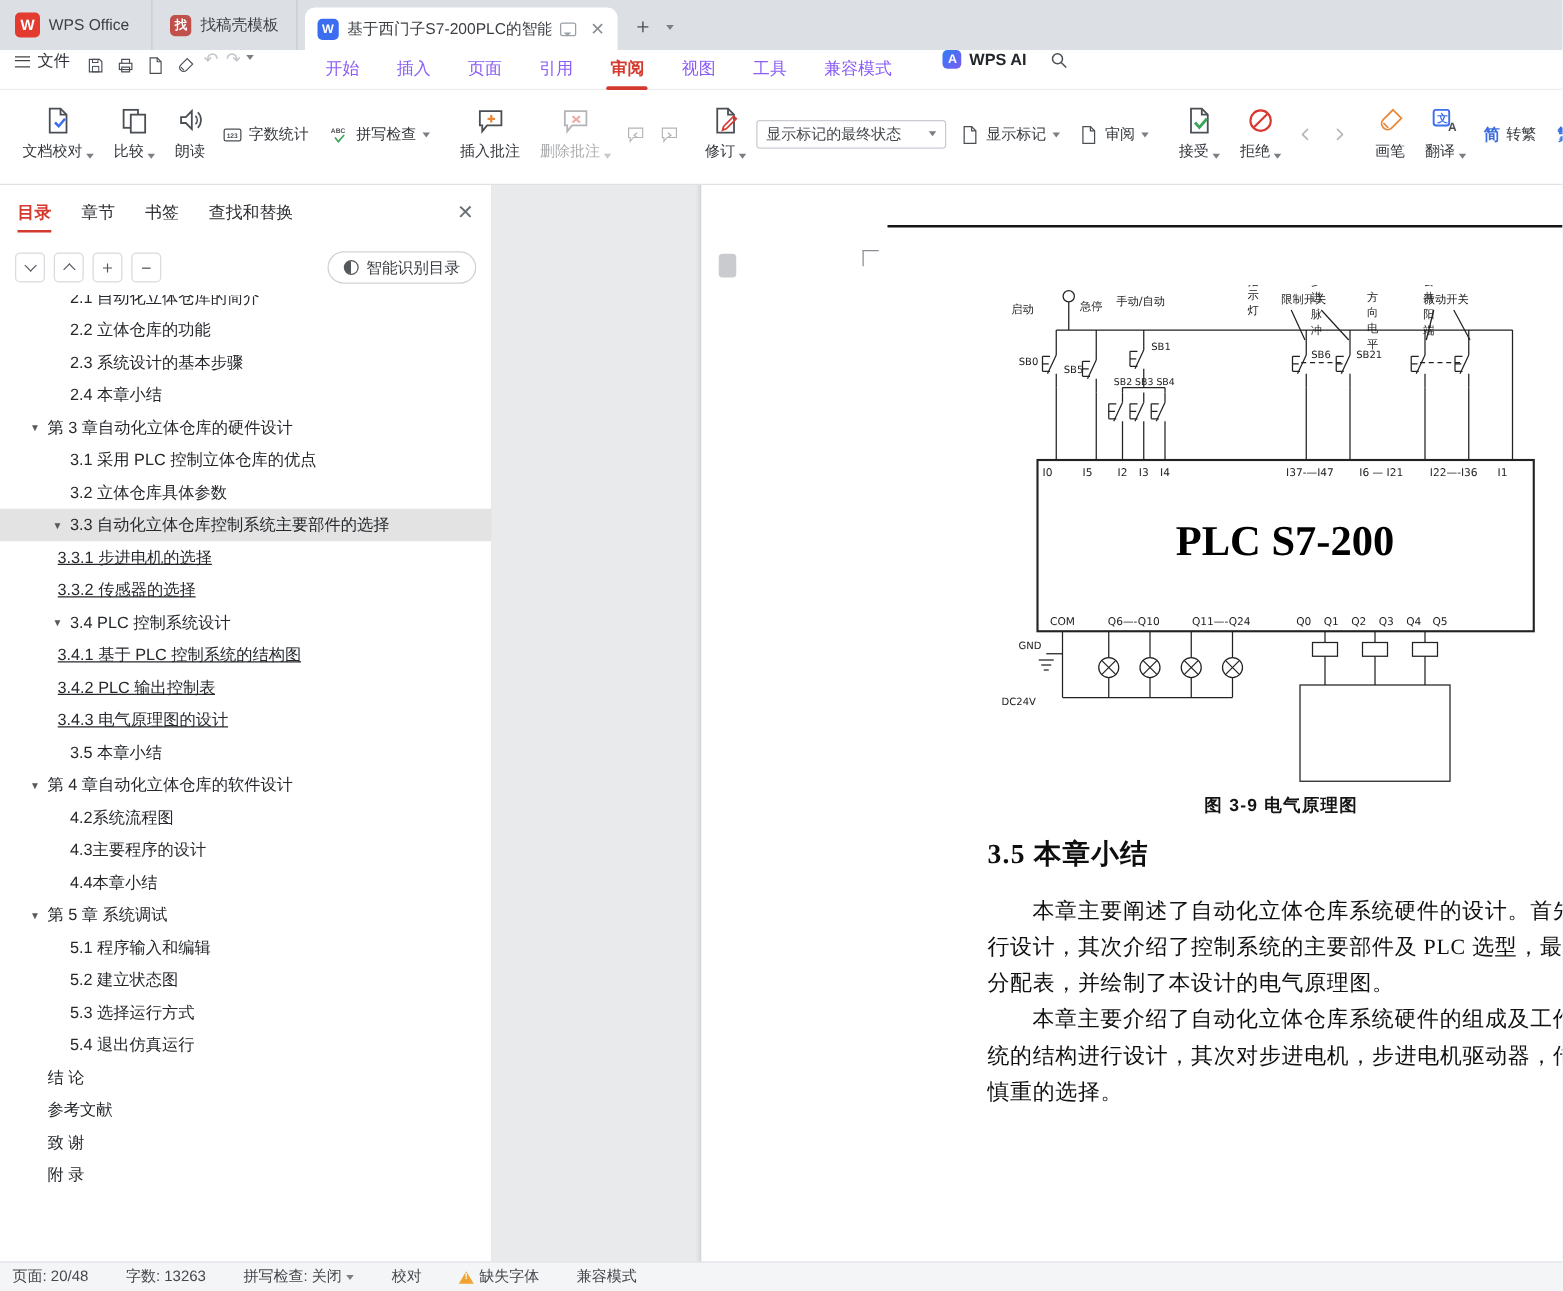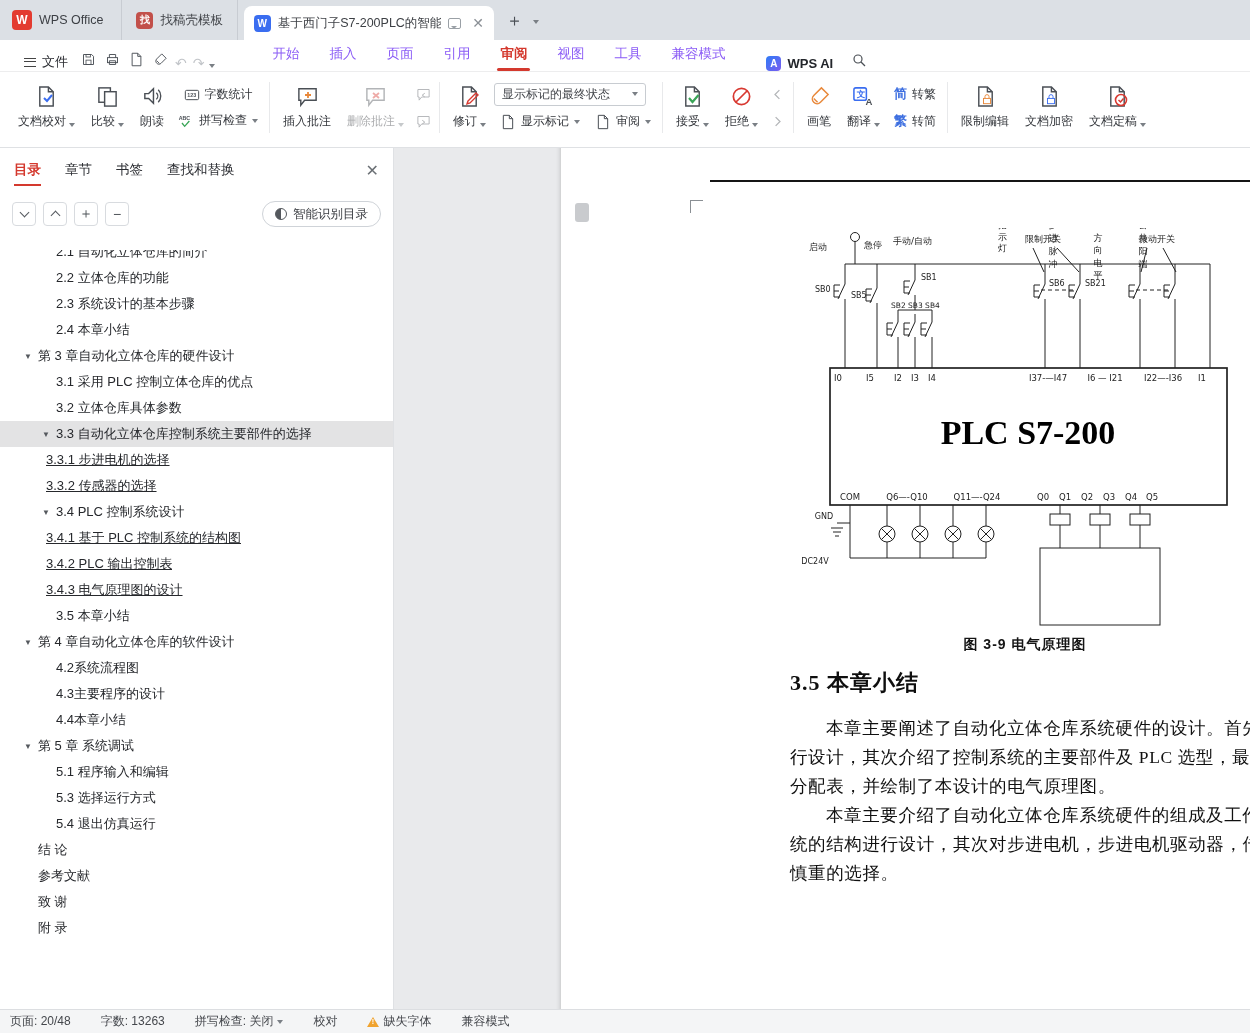--- a/index.html
+++ b/index.html
@@ -19,21 +19,21 @@
   .tab{display:flex;align-items:center;gap:7px;height:40px;padding:0 14px;font-size:12.5px;color:#3c3f44;border-right:1px solid #c8ccd2;}
   .tab-ic{width:17px;height:17px;border-radius:4px;color:#fff;font-size:10px;font-weight:bold;display:flex;align-items:center;justify-content:center;}
   .tab.active{background:#fff;height:34px;border-radius:8px 8px 0 0;border-right:none;margin-left:6px;padding:0 10px;max-width:250px;}
   .tab-close{color:#8a8f95;font-size:14px;margin-left:4px;line-height:1;}
   .bubble-sm{width:13px;height:11px;border:1.3px solid #9aa0a6;border-radius:2px;position:relative;}
   .bubble-sm::after{content:"";position:absolute;left:2px;bottom:-4px;border:3px solid transparent;border-top-color:#9aa0a6;}
   .tab-plus{font-size:17px;color:#4a4f55;padding:0 10px 8px 12px;}
   .tab-dd{padding:0 8px 10px 0;}
 
   
-  .menubar{height:32px;background:#fff;display:flex;align-items:flex-end;border-bottom:1px solid #ededee;padding-left:16px;}
+  .menubar{height:32px;background:#fff;display:flex;align-items:flex-start;border-bottom:1px solid #ededee;padding-left:4px;}
   .menu-file{display:flex;align-items:center;gap:6px;font-size:13px;color:#2c2e33;padding:0 8px;}
   .hamb{width:12px;height:9px;border-top:1.6px solid #444;border-bottom:1.6px solid #444;position:relative;}
   .hamb::after{content:"";position:absolute;left:0;right:0;top:2.6px;border-top:1.6px solid #444;}
   .mico{width:24px;height:24px;display:flex;align-items:center;justify-content:center;border-radius:3px;}
   .mico svg{width:15px;height:15px;}
   .undo{font-size:14px;color:#c2c5c9;padding:0 3px;font-family:"DejaVu Sans",sans-serif;}
   .mtabs{display:flex;margin-left:42px;}
   .mtab{padding:0 15px;height:32px;line-height:30px;font-size:13.5px;color:#8b5cf6;position:relative;}
   .mtab.active{color:#d4392e;font-weight:bold;}
   .mtab.active::after{content:"";position:absolute;left:12px;right:12px;bottom:0;height:3px;background:#d4392e;border-radius:2px;}
@@ -42,21 +42,21 @@
   .msearch{margin-left:18px;}
   .msearch svg{width:16px;height:16px;}
 
   
   .ribbon{height:76px;background:#fff;border-bottom:1px solid #dfe1e4;display:flex;align-items:center;padding:2px 6px 6px 10px;}
   .rsep{width:1px;align-self:stretch;background:#e8e9eb;margin:8px 5px;}
   .rbtn{display:flex;flex-direction:column;align-items:center;justify-content:center;gap:5px;padding:4px 8px;border-radius:4px;font-size:12px;color:#34373c;white-space:nowrap;}
   .rbtn .ic{width:23px;height:23px;}
   .rlabel{display:flex;align-items:flex-end;gap:3px;}
   .caret{display:inline-block;width:0;height:0;border:3.5px solid transparent;border-top:4.5px solid #7a7f85;margin-top:4px;}
-  .rcol{display:flex;flex-direction:column;justify-content:flex-end;gap:5px;}
+  .rcol{display:flex;flex-direction:row;justify-content:flex-end;gap:5px;}
   .rrow{display:flex;gap:3px;}
   .rbtn.sm{flex-direction:row;gap:5px;padding:2px 6px;font-size:12px;}
   .rbtn.sm .ic{width:16px;height:16px;}
   .dis{opacity:.42;}
   .combo{display:flex;align-items:center;justify-content:space-between;width:152px;height:23px;border:1px solid #c8ccd1;border-radius:3px;padding:0 7px;font-size:12px;color:#44474c;background:#fff;gap:18px;}
   .icbtn{width:22px;height:22px;display:flex;align-items:center;justify-content:center;border-radius:3px;}
   .icbtn svg{width:15px;height:15px;}
   .zh-ic{font-size:13px;font-weight:bold;color:#3c6ee0;}
   .abc{font:bold 8px "Liberation Sans",sans-serif;fill:#4a4f55;}
 
@@ -68,21 +68,21 @@
   .stab.active{color:#d4392e;font-weight:bold;}
   .stab.active::after{content:"";position:absolute;left:0;right:0;bottom:6px;height:2.5px;background:#d4392e;}
   .side-close{margin-left:auto;color:#6b7075;font-size:16px;}
   .side-toolbar{display:flex;align-items:center;height:44px;padding:0 12px;gap:7px;flex-shrink:0;}
   .stbtn{width:24px;height:24px;border:1px solid #d8dbdf;border-radius:4px;background:#fff;display:flex;align-items:center;justify-content:center;color:#4f5459;font-size:14px;}
   .chev{width:7px;height:7px;border-right:1.6px solid #55595e;border-bottom:1.6px solid #55595e;display:inline-block;}
   .chev.down{transform:rotate(45deg);margin-top:-3px;}
   .chev.up{transform:rotate(-135deg);margin-top:3px;}
   .smart-toc{margin-left:auto;display:flex;align-items:center;gap:6px;height:26px;padding:0 12px;border:1px solid #cfd3d8;border-radius:13px;font-size:12.5px;color:#3a3d42;}
   .half-ic{width:12px;height:12px;border-radius:50%;border:1.5px solid #54585d;background:linear-gradient(90deg,#54585d 50%,rgba(0,0,0,0) 50%);}
-  .toc{flex:1;overflow:hidden;padding-top:2px;margin-top:14px;}
+  .toc{flex:1;overflow:hidden;padding-top:2px;}
   .toc-row{display:flex;align-items:center;height:26px;font-size:13px;color:#26282c;}
   .toc-row.lvl0{padding-left:24px;}
   .toc-row.lvl1{padding-left:42px;}
   .toc-row.lvl2{padding-left:32px;text-decoration:underline;}
   .toc-row.sel{background:#e3e3e4;}
   .tri{width:14px;font-size:8px;color:#55595e;flex-shrink:0;}
   .toc-label{white-space:nowrap;overflow:hidden;}
 
   
   .canvas{flex:1;position:relative;background:#e9eaec;overflow:hidden;}
@@ -531,20 +531,24 @@
           <span class="tri"></span>
           <span class="toc-label">4.4本章小结</span>
         </div>
         <div class="toc-row lvl0">
           <span class="tri">▼</span>
           <span class="toc-label">第 5 章 系统调试</span>
         </div>
         <div class="toc-row lvl1">
           <span class="tri"></span>
           <span class="toc-label">5.1 程序输入和编辑</span>
+        </div>
+        <div class="toc-row lvl1">
+          <span class="tri"></span>
+          <span class="toc-label">5.2 建立状态图</span>
         </div>
         <div class="toc-row lvl1">
           <span class="tri"></span>
           <span class="toc-label">5.3 选择运行方式</span>
         </div>
         <div class="toc-row lvl1">
           <span class="tri"></span>
           <span class="toc-label">5.4 退出仿真运行</span>
         </div>
         <div class="toc-row lvl0">

